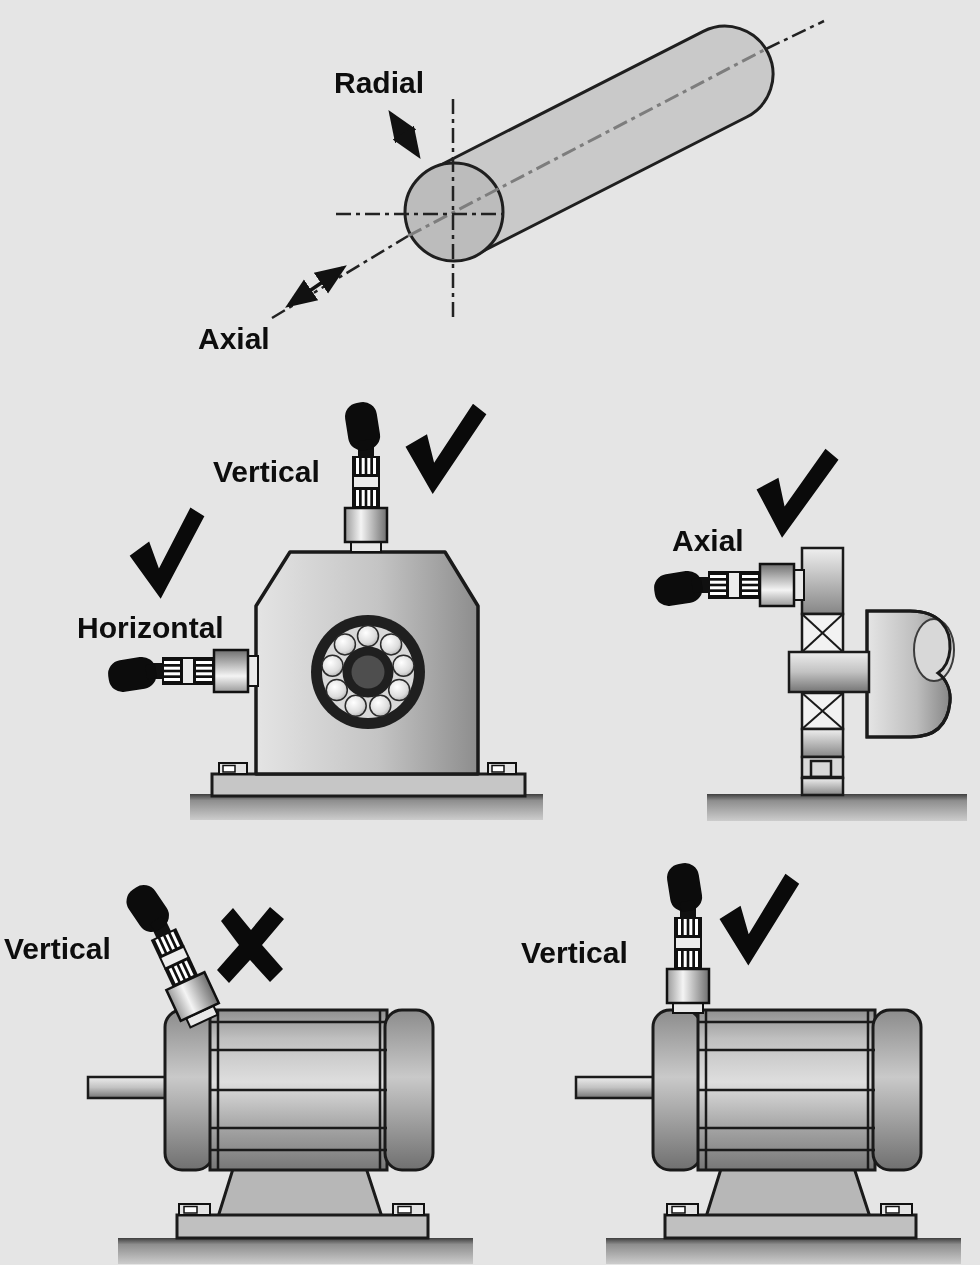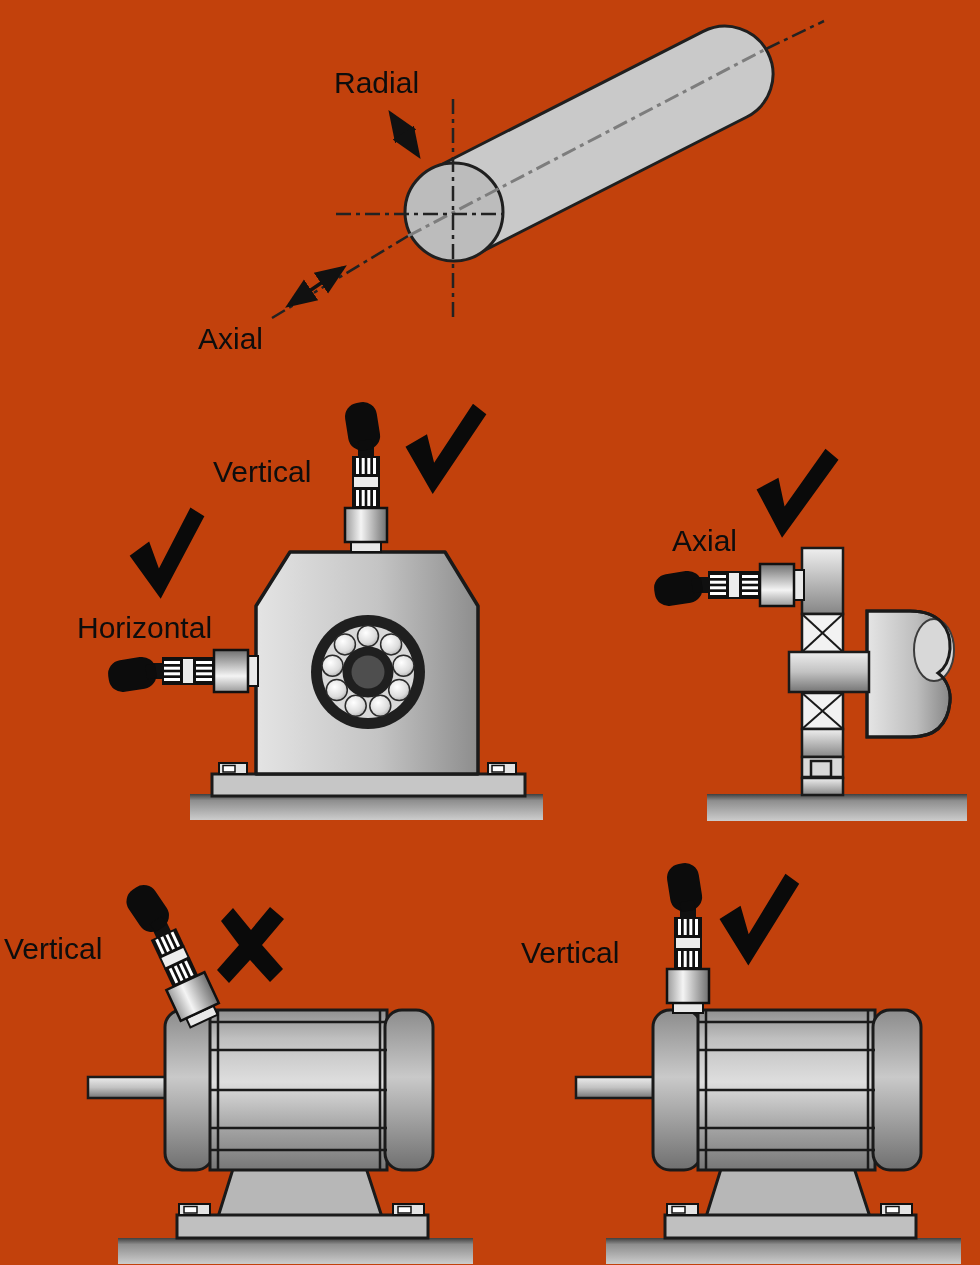--- a/index.html
+++ b/index.html
@@ -1,17 +1,17 @@
 <!DOCTYPE html>
 <html><head>
 <meta charset="utf-8">
 <style>
   html,body{margin:0;padding:0;background:#ffffff;}
-  .page{position:relative;width:980px;height:1265px;background:#c2410c;overflow:hidden;
-        font-family:"Liberation Sans", sans-serif;}
+  .page{position:relative;width:980px;height:1265px;background:#e5e5e5;overflow:hidden;
+        font-family:"Liberation Sans", sans-serif;font-weight:bold;}
   svg text{font-family:"Liberation Sans", sans-serif;font-size:30px;fill:#0d0d0d;}
 </style>
 </head>
 <body>
 
 <div class="page">
 <svg width="980" height="1265" viewBox="0 0 980 1265" xmlns="http://www.w3.org/2000/svg">
   <defs>
     <linearGradient id="gMetal" x1="0" y1="0" x2="1" y2="0">
       <stop offset="0" stop-color="#9a9a9a"></stop>

